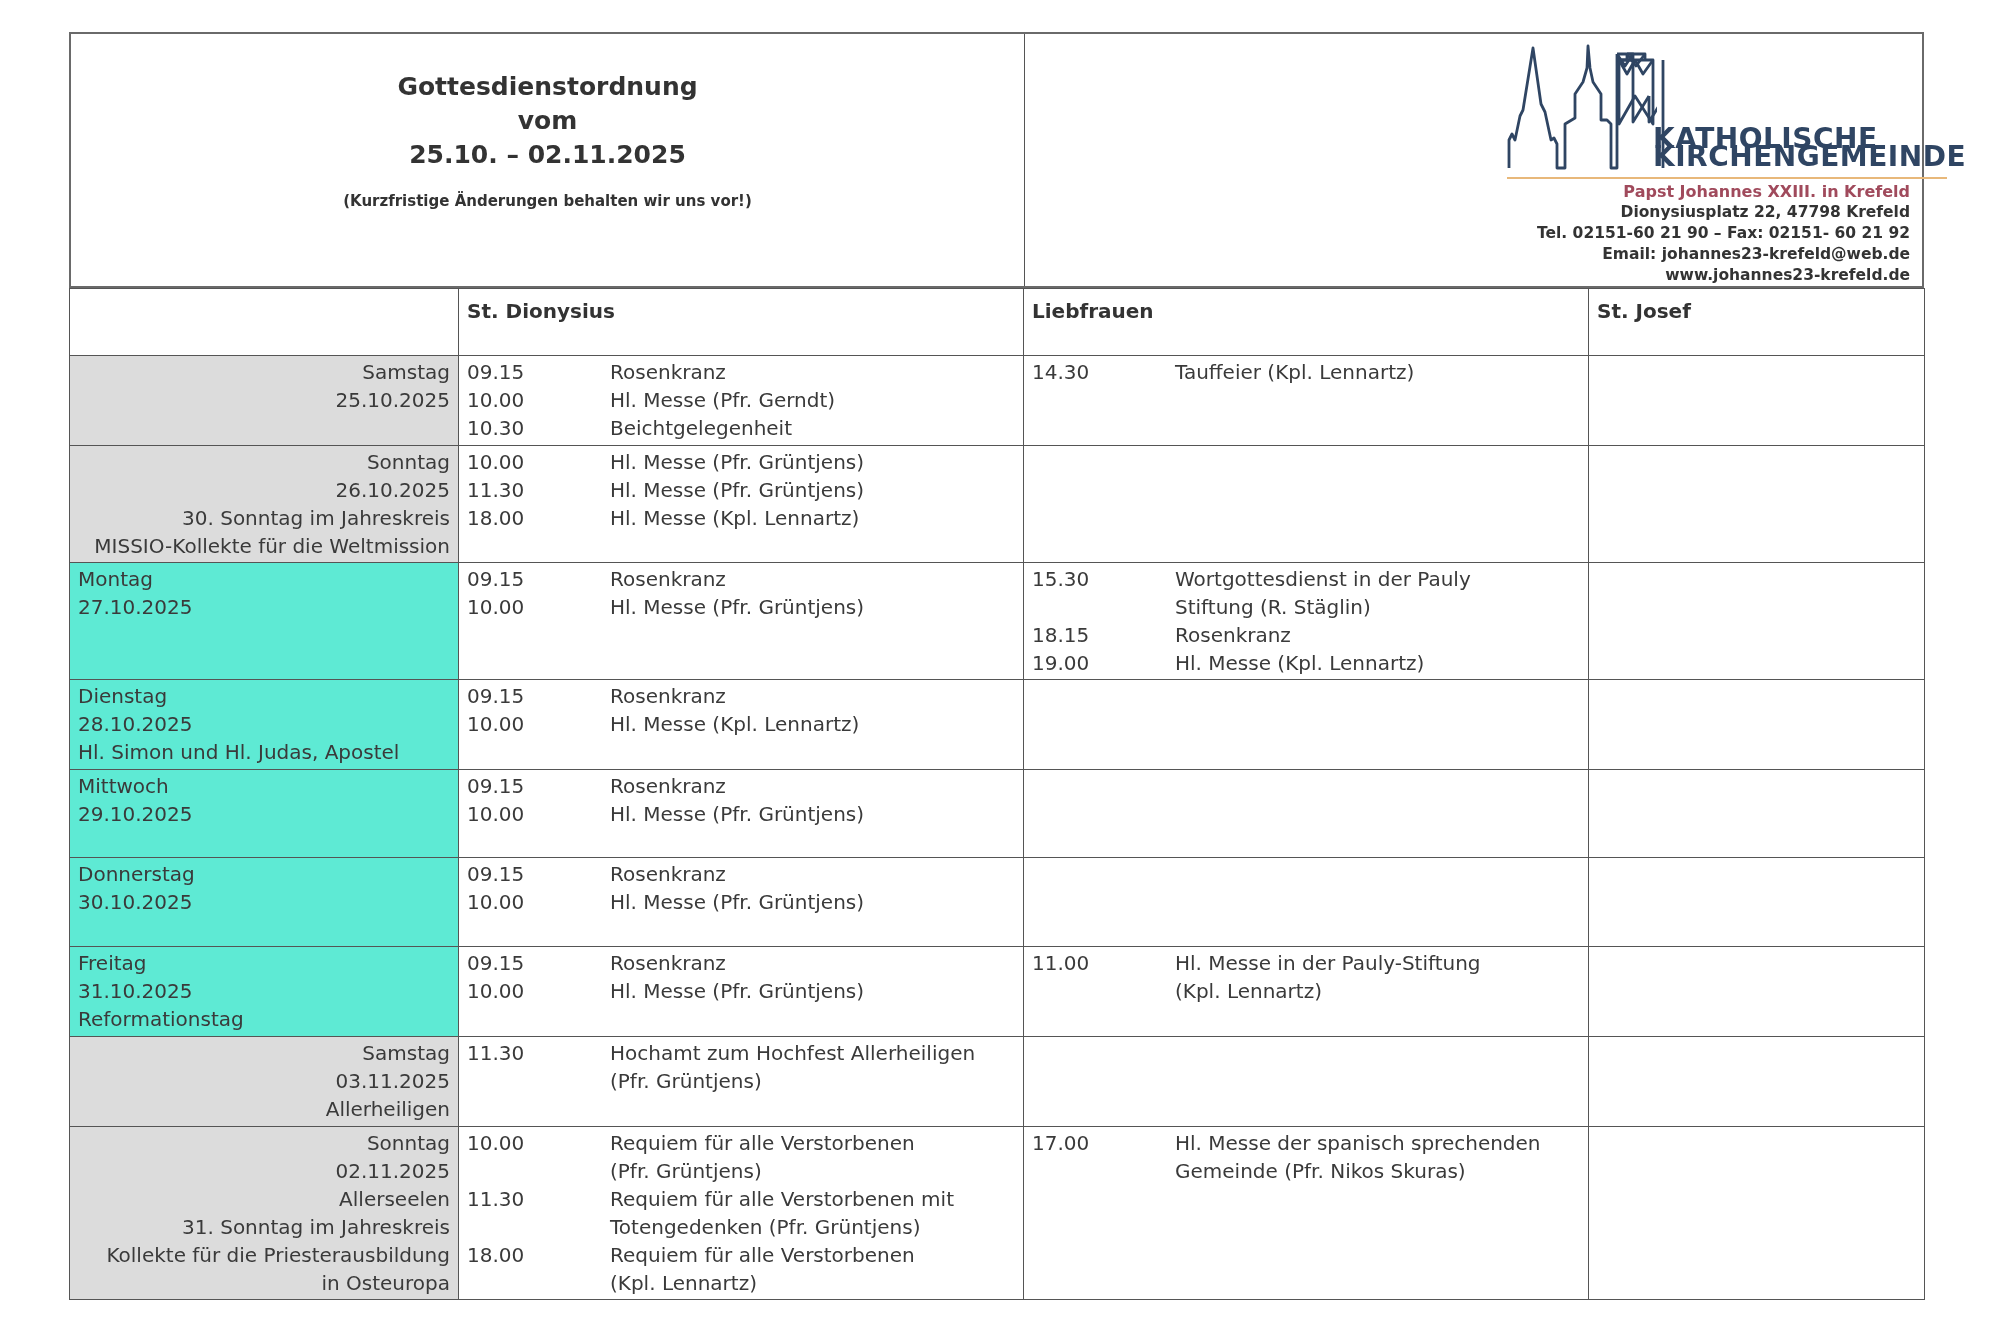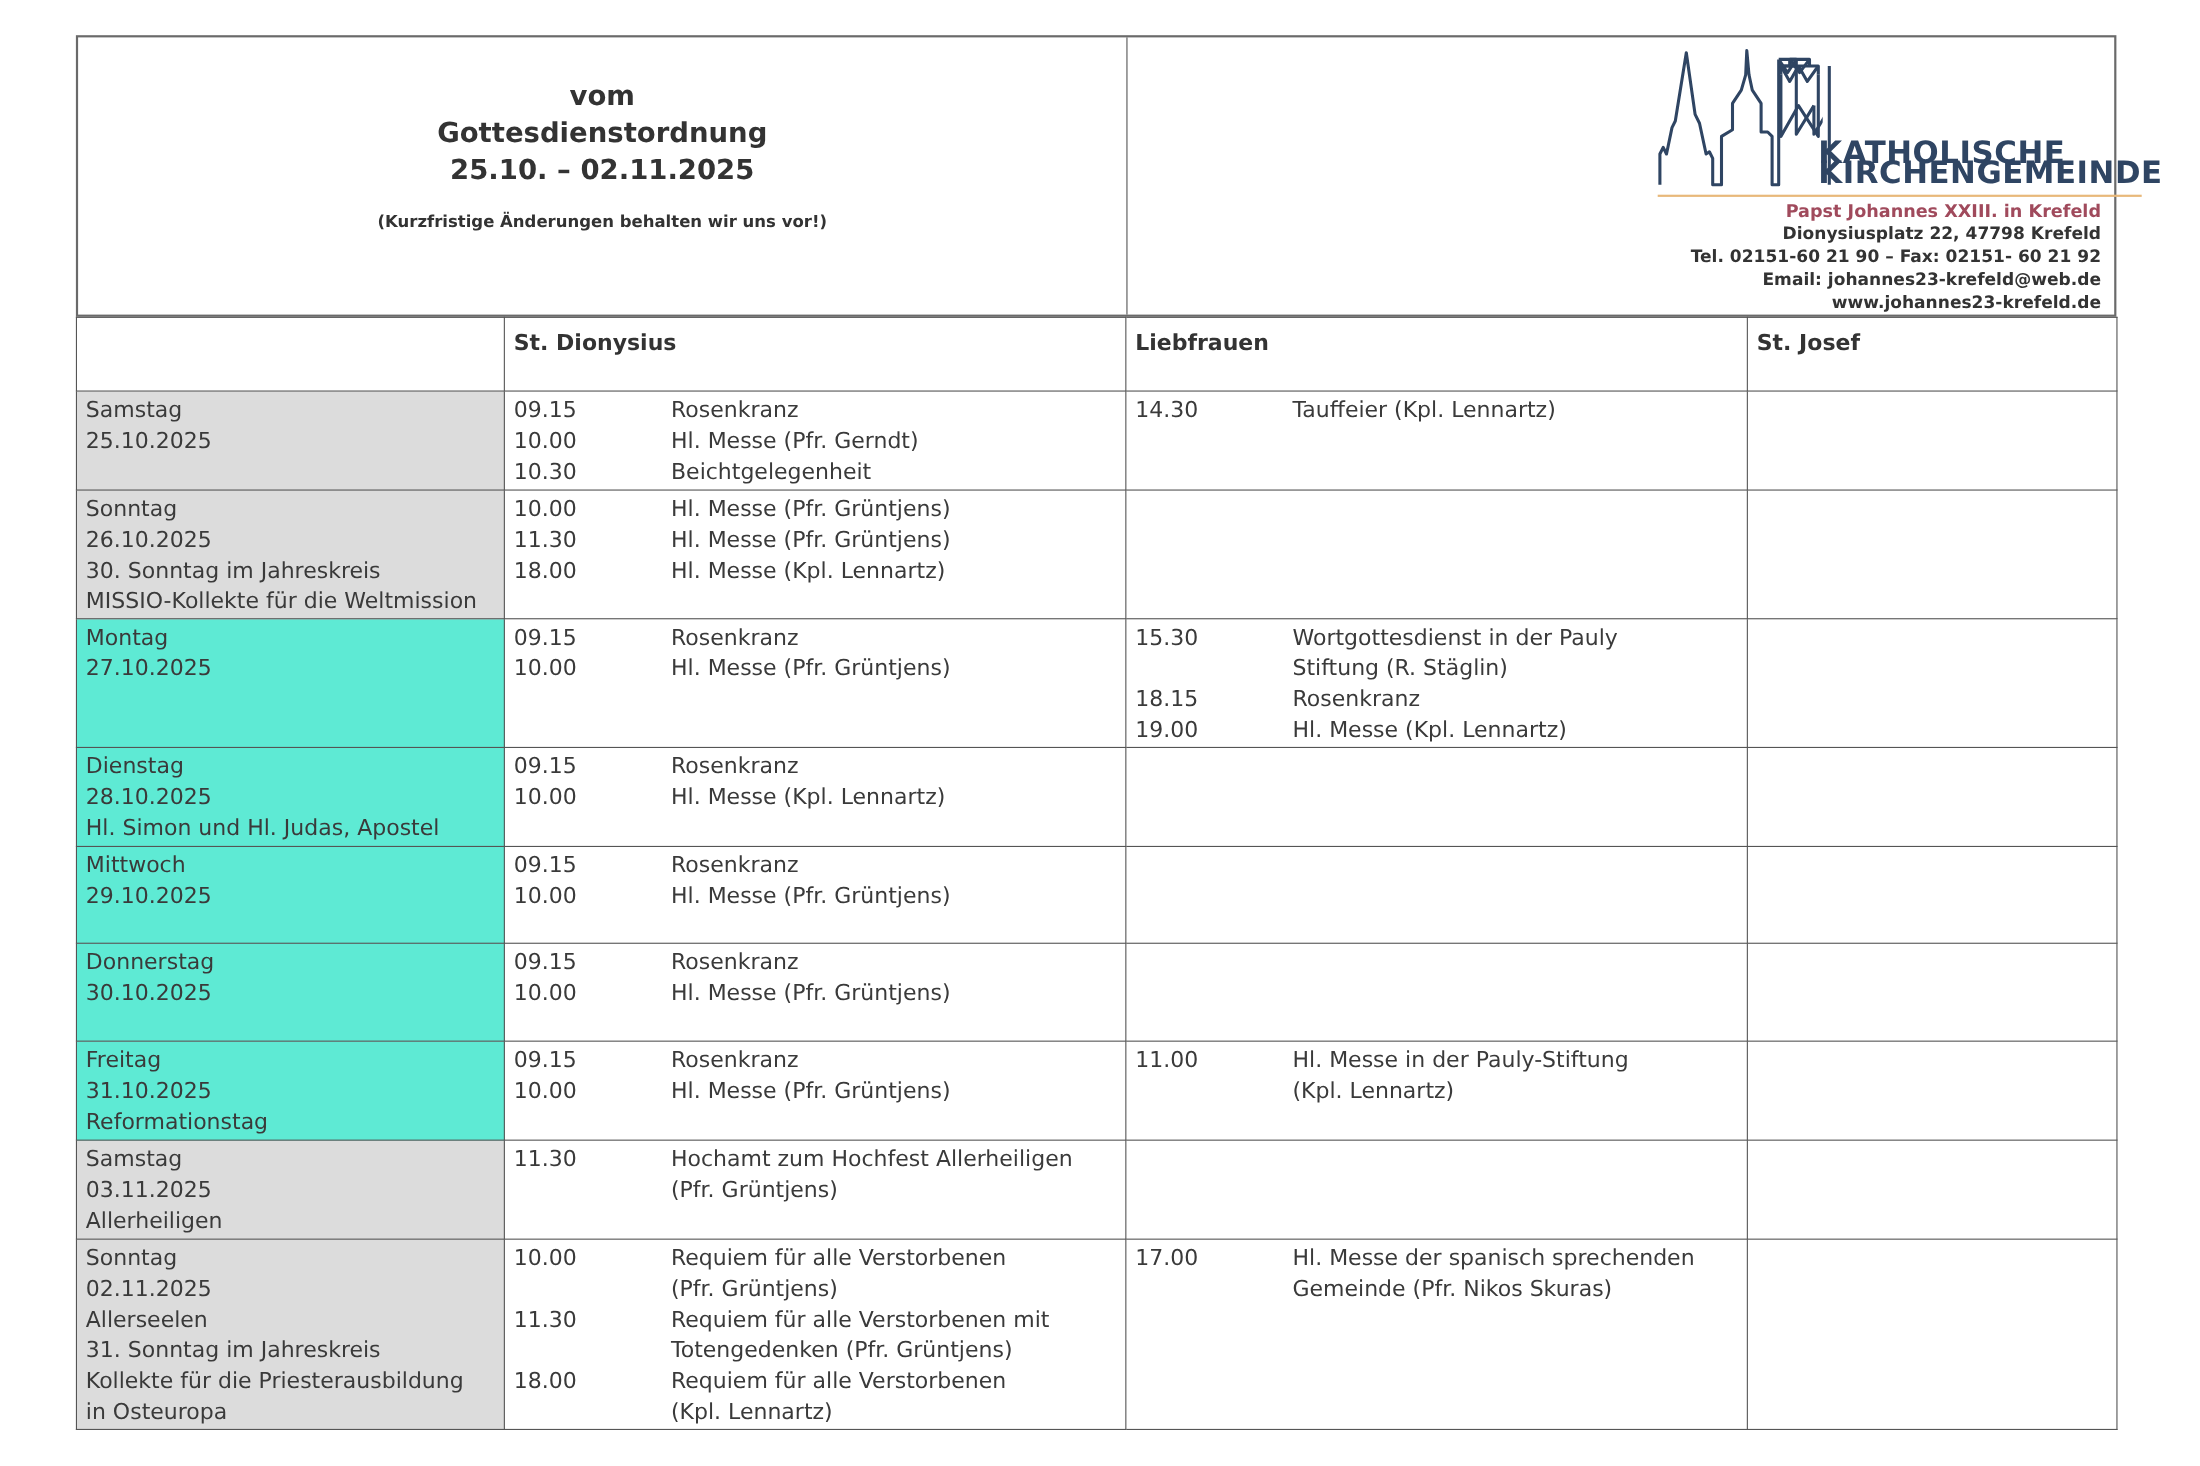--- a/index.html
+++ b/index.html
@@ -21,35 +21,35 @@
     .orange-line { position: absolute; left: 482px; top: 143px; width: 440px; height: 2px; background: #e8b87a; }
     .addr { position: absolute; right: 12px; font-size: 15.5px; font-weight: bold; color: #333; text-align: right; white-space: nowrap; }
     .addr.maroon { color: #a04a5c; font-weight: bold; font-size: 16px; }
     .a1 { top: 148px; } .a2 { top: 169px; } .a3 { top: 190px; } .a4 { top: 211px; } .a5 { top: 232px; }
 
     table.sched { position: absolute; left: 0; top: 256px; width: 1855px; border-collapse: collapse;
                   table-layout: fixed; font-size: 20px; color: #3a3a3a; }
     table.sched td, table.sched th { border: 1.5px solid #555; vertical-align: top; padding: 2px 8px; line-height: 28px; }
     table.sched th { text-align: left; font-weight: bold; font-size: 20px; height: 56px; padding-top: 8px; color: #333; }
     td.date { background: #5eead4; }
-    td.date.shaded { background: #dcdcdc; }
+    td.date.shaded { background: #dcdcdc; text-align: right; }
     .ev { display: flex; }
     .ev .t { width: 143px; flex: none; }
     .ev .d { flex: 1; }
     .line { display: block; }
   </style>
 </head>
 <body>
 
 <div class="sheet">
   <div class="header">
     <div class="header-left">
       <div class="title">
+        <div>Gottesdienstordnung</div>
         <div>vom</div>
-        <div>Gottesdienstordnung</div>
         <div>25.10. – 02.11.2025</div>
       </div>
       <div class="subtitle">(Kurzfristige Änderungen behalten wir uns vor!)</div>
     </div>
     <div class="header-right">
       <svg class="logo-svg" width="150" height="134" viewBox="0 0 150 134">
         <g fill="none" stroke="#2f4563" stroke-width="2.8" stroke-linejoin="round">
           <path d="M2 124 L2 96 L5 90 L8 96 L13 72 L16 66 L26 4 L34 60 L38 68 L44 96 L47 94 L50 100 L50 124 L58 124 L58 80 L68 74 L68 50 L76 38 L80 24 L81 2 L83 24 L86 38 L94 50 L94 76 L100 76 L104 80 L104 124 L110 124 L110 16"></path>
           <path d="M126 16 L126 78 L142 52"></path>
           <path d="M110 16 L126 16 M110 10 L126 10 L126 16 M110 10 L110 16 M110 10 L118 22 L126 10"></path>

